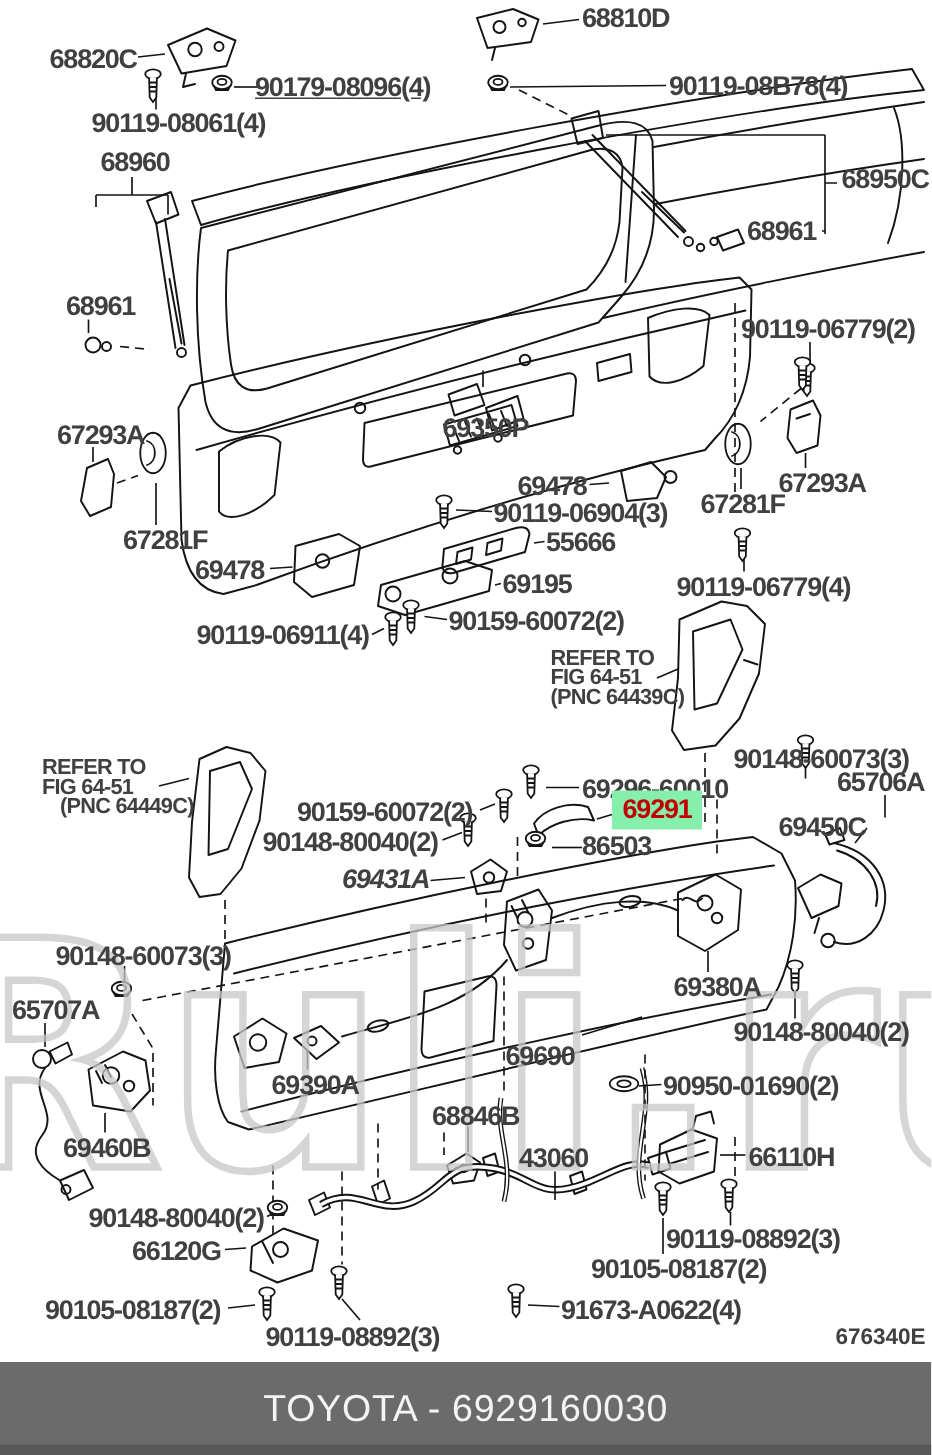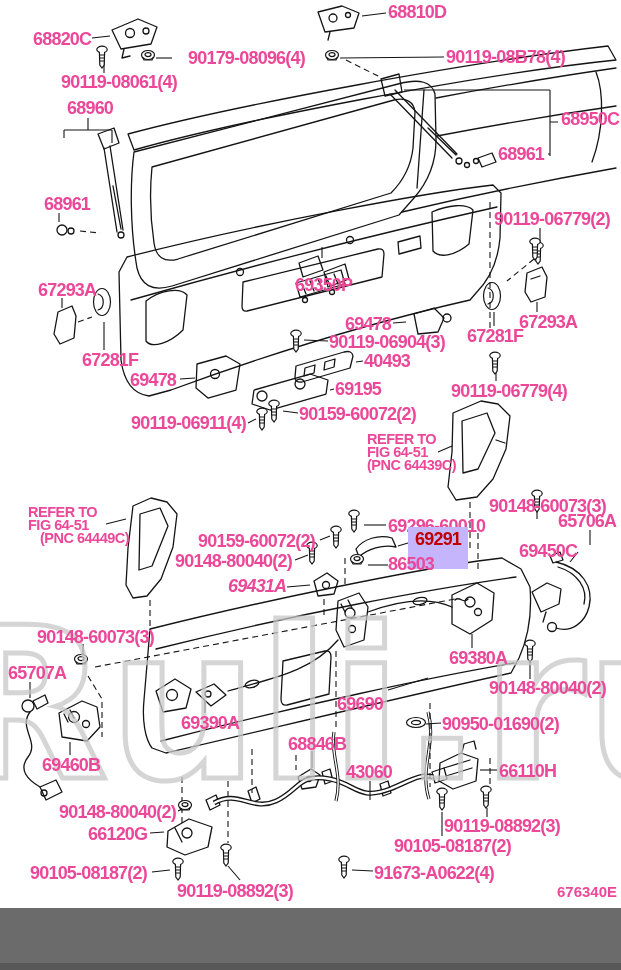--- a/index.html
+++ b/index.html
@@ -1,23 +1,23 @@
 <!DOCTYPE html>
 <html><head>
 <meta charset="utf-8">
 <style>
   html,body{margin:0;padding:0;background:#fff;}
   .stage{position:relative;width:621px;height:970px;background:#fff;overflow:hidden;
          font-family:"Liberation Sans",sans-serif;}
   .art{position:absolute;left:0;top:0;}
   .lbl{position:absolute;font:700 18px/1.05 "Liberation Sans",sans-serif;
-       letter-spacing:-0.8px;color:#ec4899;white-space:nowrap;z-index:5;}
+       letter-spacing:-0.8px;color:#404040;white-space:nowrap;z-index:5;}
   .lbl.small{font-size:14.5px;letter-spacing:-0.5px;}
   .lbl.code{font-size:15px;letter-spacing:0;}
-  .lbl.hl{background:#c4b5fd;color:#c00000;padding:3px 7px 20px 7px;}
+  .lbl.hl{background:#86efac;color:#c00000;padding:3px 7px 4px 7px;}
   .footer{position:absolute;left:0;top:908px;width:621px;height:62px;background:#6b6b6b;
           display:flex;align-items:center;justify-content:center;gap:54px;
           color:#f4f4f4;font:400 25px "Liberation Sans",sans-serif;letter-spacing:.5px;z-index:6;}
   .footer::after{content:"";position:absolute;left:0;bottom:0;width:100%;height:7px;background:#585858;}
 </style>
 </head>
 <body>
 
 <div class="stage">
 
@@ -299,36 +299,36 @@
       <use href="#scr" x="338" y="856"></use>
       <use href="#grom" x="406" y="717"></use>
     </g>
 
     <text x="305" y="778" text-anchor="middle" font-family="DejaVu Sans, sans-serif" font-size="210" font-weight="bold" fill="none" stroke="#c8c8c8" stroke-width="5" opacity="0.75">iRuli.ru</text>
   </svg>
 
   <div>
       <div class="lbl" style="left: 33px; top: 30px;">68820C</div>
       <div class="lbl" style="left: 388px; top: 3px;">68810D</div>
-      <div class="lbl" style="left: 188px; top: 49px;">90179-08096(4)</div>
+      <div class="lbl" style="left: 170px; top: 49px; text-decoration: underline;">90179-08096(4)</div>
       <div class="lbl" style="left: 446px; top: 48px;">90119-08B78(4)</div>
       <div class="lbl" style="left: 61px; top: 73px;">90119-08061(4)</div>
       <div class="lbl" style="left: 67px; top: 99px;">68960</div>
       <div class="lbl" style="left: 561px; top: 110px;">68950C</div>
       <div class="lbl" style="left: 498px; top: 145px;">68961</div>
       <div class="lbl" style="left: 44px; top: 195px;">68961</div>
       <div class="lbl" style="left: 494px; top: 210px;">90119-06779(2)</div>
       <div class="lbl" style="left: 295px; top: 229px; margin-top: 47px;">69350P</div>
       <div class="lbl" style="left: 38px; top: 281px;">67293A</div>
       <div class="lbl" style="left: 519px; top: 313px;">67293A</div>
       <div class="lbl" style="left: 345px; top: 315px;">69478</div>
       <div class="lbl" style="left: 467px; top: 327px;">67281F</div>
       <div class="lbl" style="left: 329px; top: 333px;">90119-06904(3)</div>
       <div class="lbl" style="left: 82px; top: 351px;">67281F</div>
-      <div class="lbl" style="left: 364px; top: 352px;">40493</div>
+      <div class="lbl" style="left: 364px; top: 352px;">55666</div>
       <div class="lbl" style="left: 130px; top: 371px;">69478</div>
       <div class="lbl" style="left: 335px; top: 380px;">69195</div>
       <div class="lbl" style="left: 451px; top: 382px;">90119-06779(4)</div>
       <div class="lbl" style="left: 299px; top: 405px;">90159-60072(2)</div>
       <div class="lbl" style="left: 131px; top: 414px;">90119-06911(4)</div>
       <div class="lbl small" style="left: 367px; top: 432px;">REFER TO</div>
       <div class="lbl small" style="left: 367px; top: 445px;">FIG 64-51</div>
       <div class="lbl small" style="left: 367px; top: 458px;">(PNC 64439C)</div>
       <div class="lbl" style="left: 489px; top: 497px;">90148-60073(3)</div>
       <div class="lbl small" style="left: 28px; top: 505px;">REFER TO</div>
@@ -357,14 +357,15 @@
       <div class="lbl" style="left: 444px; top: 817px;">90119-08892(3)</div>
       <div class="lbl" style="left: 88px; top: 825px;">66120G</div>
       <div class="lbl" style="left: 394px; top: 837px;">90105-08187(2)</div>
       <div class="lbl" style="left: 30px; top: 864px;">90105-08187(2)</div>
       <div class="lbl" style="left: 374px; top: 864px;">91673-A0622(4)</div>
       <div class="lbl" style="left: 177px; top: 882px;">90119-08892(3)</div>
       <div class="lbl code" style="left: 557px; top: 884px;">676340E</div>
     </div>
 
   <div class="footer">
+    <span>TOYOTA - 6929160030</span>
   </div>
 </div>
 
 </body></html>

